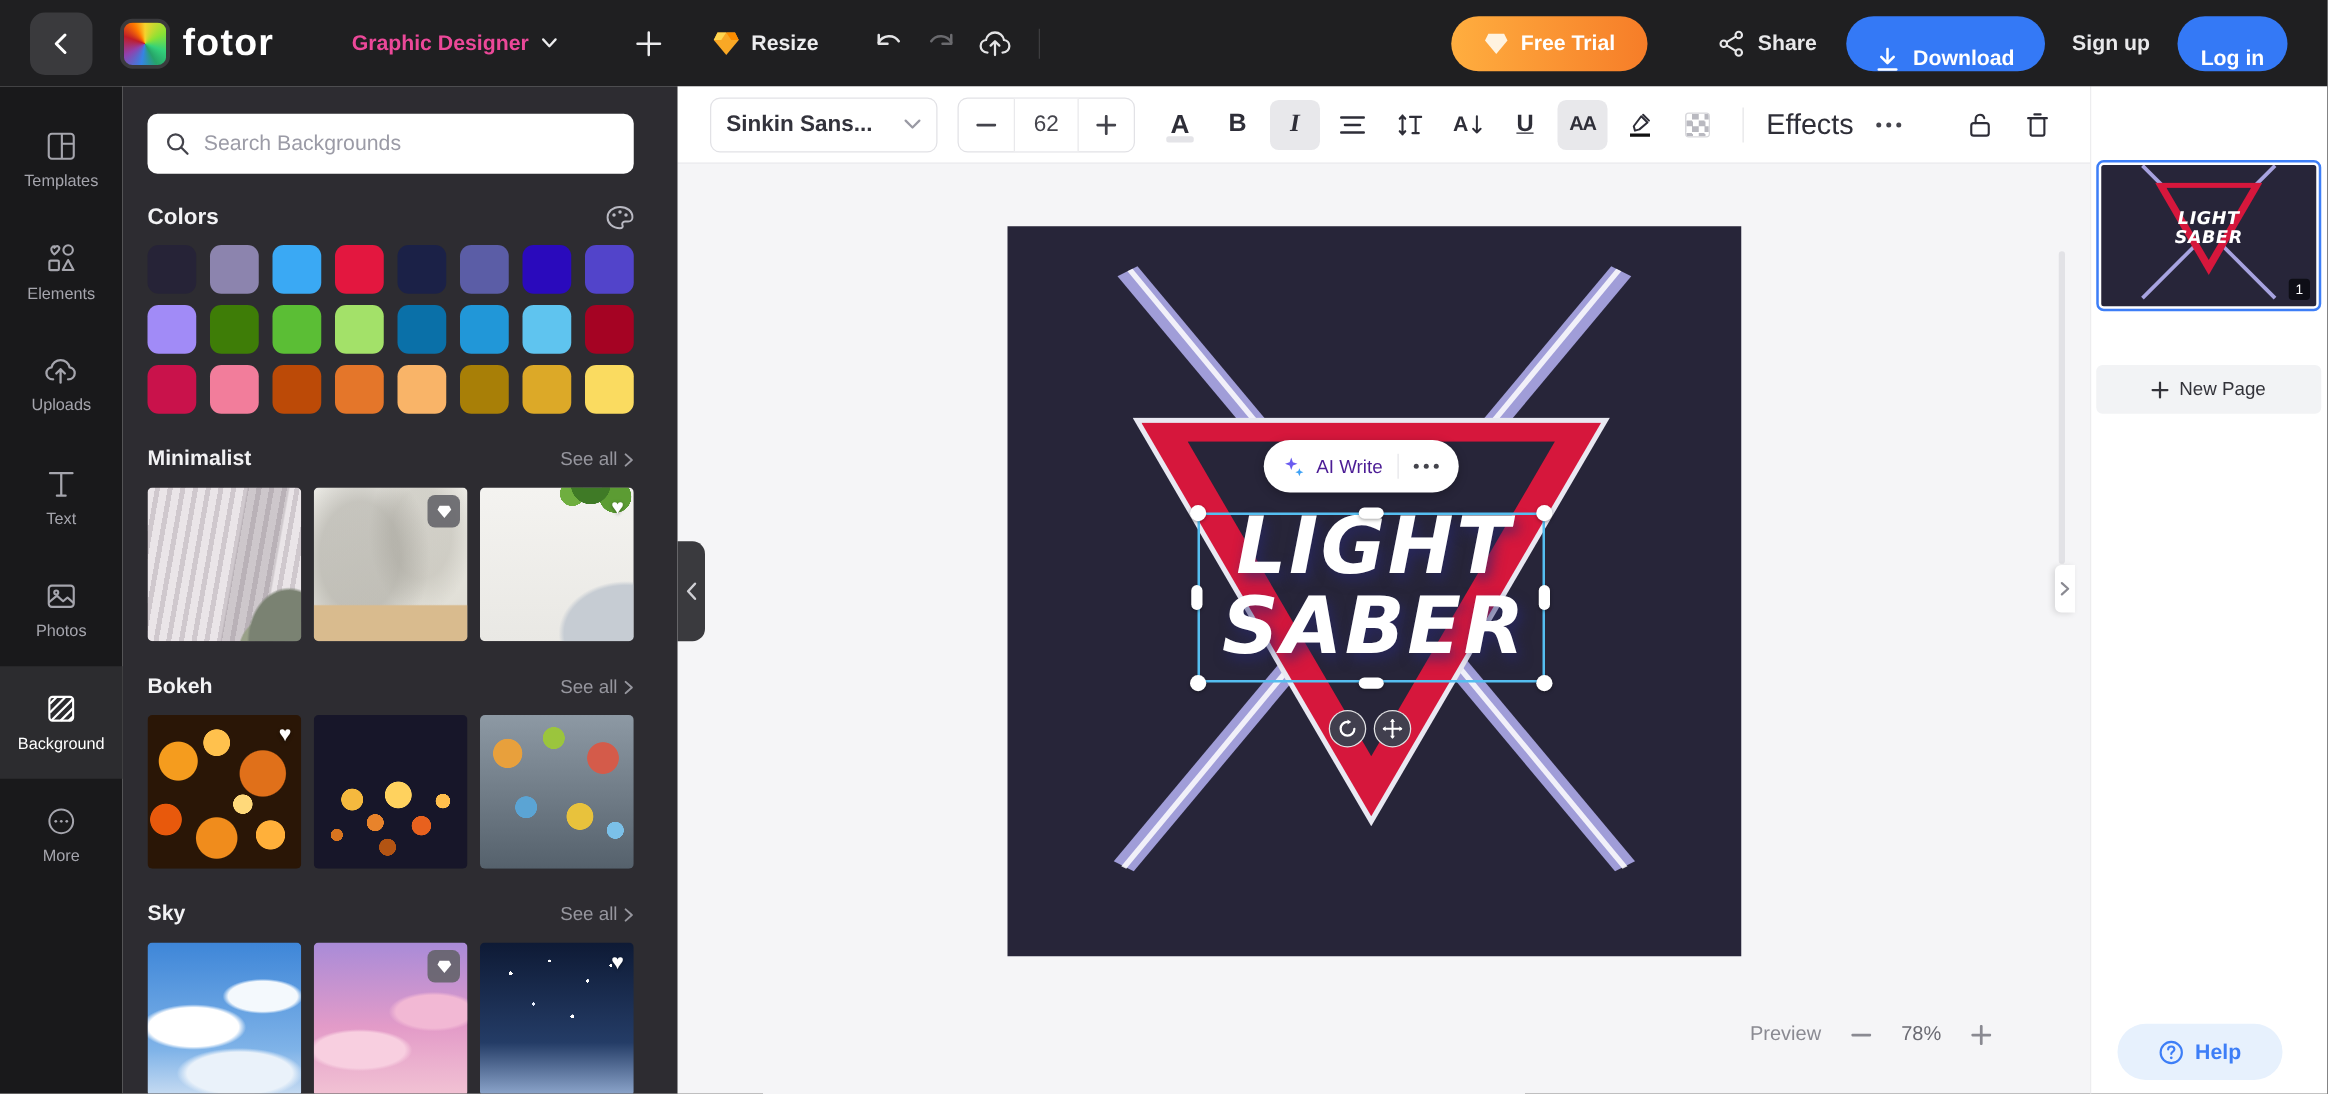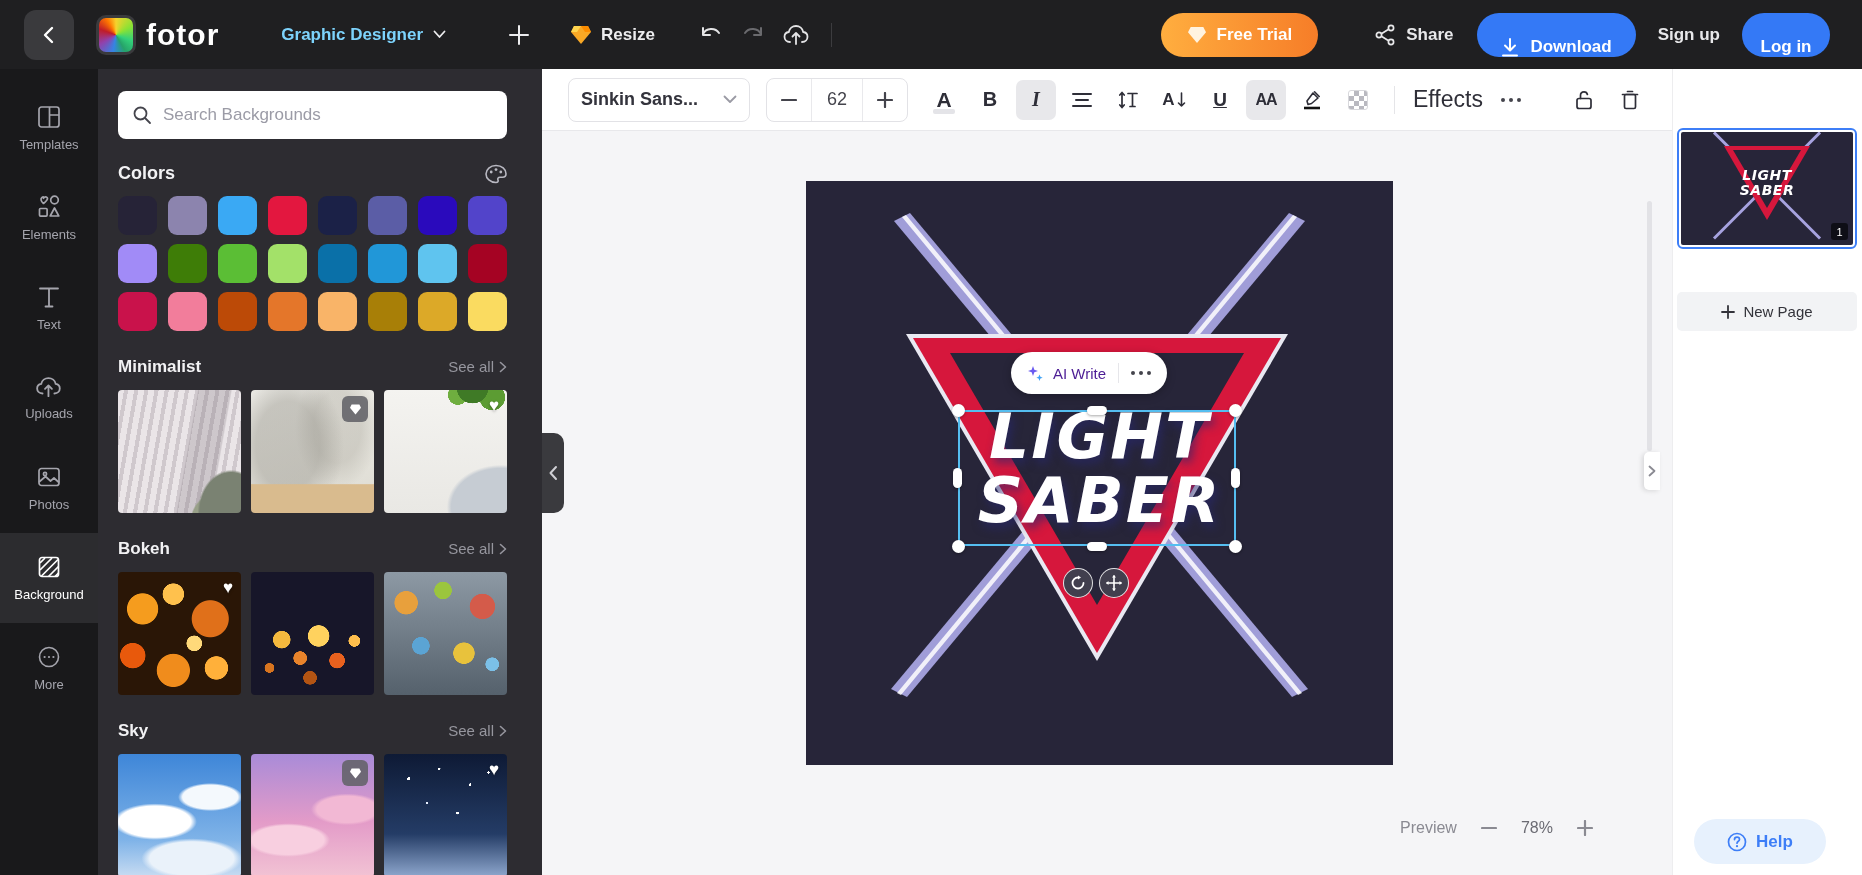--- a/index.html
+++ b/index.html
@@ -10,21 +10,21 @@
   
   .topbar { position:absolute; left:0; top:0; width:1862px; height:69px; background:#1F1F21;
             display:flex; align-items:center; z-index:40; }
   .tb-back { width:50px; height:50px; margin-left:24px; background:#3A3A3D; border-radius:12px;
              display:flex; align-items:center; justify-content:center; cursor:pointer; }
   .logo { display:flex; align-items:center; margin-left:22px; }
   .logo-mark { width:40px; height:40px; border-radius:10px; border:3px solid #3A3A3D;
                background:conic-gradient(#f6d32d,#8ae234 60deg,#33d17a 110deg,#26a269 150deg,#3584e4 190deg,#9141ac 240deg,#c01c28 290deg,#ff7800 330deg,#f6d32d);
   }
   .logo-text { color:#fff; font-size:30px; font-weight:bold; letter-spacing:1px; margin-left:10px; }
-  .doc-type { display:flex; align-items:center; gap:10px; margin-left:62px; color:#7dd3fc;
+  .doc-type { display:flex; align-items:center; gap:10px; margin-left:62px; color:#ec4899;
               font-size:17px; font-weight:600; cursor:pointer; }
   .tb-plus { margin-left:62px; cursor:pointer; display:flex; }
   .tb-resize { display:flex; align-items:center; gap:9px; margin-left:40px; color:#ECECEE;
                font-size:17px; font-weight:600; cursor:pointer; }
   .tb-icon-btn { margin-left:26px; cursor:pointer; display:flex; }
   .tb-divider { width:1px; height:24px; background:#3C3C3F; margin-left:22px; }
   .free-trial { margin-left:auto; height:44px; padding:0 26px; border-radius:22px;
                 background:linear-gradient(90deg,#FFAE3F,#F67D28); display:flex; align-items:center;
                 gap:10px; color:#fff; font-size:17px; font-weight:bold; cursor:pointer; }
   .tb-share { display:flex; align-items:center; gap:10px; margin-left:56px; color:#E8E8EA;
@@ -360,34 +360,34 @@
             <path d="M7.5 9.5 C4.8 7.5 4.3 4.6 6 3.4 C7.2 2.6 8.4 3 7.5 4.3 C8.6 3 9.8 2.6 10.9 3.4 C12.6 4.6 10.2 7.5 7.5 9.5 Z" stroke-linejoin="round"></path>
             <circle cx="18.5" cy="6" r="3.8"></circle>
             <rect x="3.5" y="14.5" width="7.6" height="7.6" rx="1"></rect>
             <path d="M18.5 14 L22.8 22 L14.2 22 Z" stroke-linejoin="round"></path>
           </svg>
       </span>
       <span class="lbl">Elements</span>
     </div>
     <div class="side-item">
       <span style="display:flex">
-        <svg width="26" height="26" viewBox="0 0 26 26" fill="none" stroke-width="1.8">
-            <path d="M4 4.5 H22 M13 4.5 V22.5 M9.5 22.5 H16.5" stroke-linecap="round"></path>
-          </svg>
-      </span>
-      <span class="lbl">Text</span>
-    </div>
-    <div class="side-item">
-      <span style="display:flex">
         <svg width="28" height="24" viewBox="0 0 26 22" fill="none" stroke-width="1.7">
             <path d="M7 17 C3.8 17, 2 14.8, 2 12.4 C2 10.2 3.6 8.4 5.8 8.1 C6.4 5 9.2 2.7 12.5 2.7 C15.8 2.7 18.6 5 19.2 8.1 C21.4 8.4 23 10.2 23 12.4 C23 14.8 21.2 17 18 17" stroke-linecap="round"></path>
             <path d="M12.5 19.5 L12.5 9.5 M9.3 12.7 L12.5 9.5 L15.7 12.7" stroke-linecap="round" stroke-linejoin="round"></path>
           </svg>
       </span>
       <span class="lbl">Uploads</span>
+    </div>
+    <div class="side-item">
+      <span style="display:flex">
+        <svg width="26" height="26" viewBox="0 0 26 26" fill="none" stroke-width="1.8">
+            <path d="M4 4.5 H22 M13 4.5 V22.5 M9.5 22.5 H16.5" stroke-linecap="round"></path>
+          </svg>
+      </span>
+      <span class="lbl">Text</span>
     </div>
     <div class="side-item">
       <span style="display:flex">
         <svg width="26" height="26" viewBox="0 0 26 26" fill="none" stroke-width="1.7">
             <rect x="3" y="4.5" width="20" height="17" rx="2.5"></rect>
             <circle cx="9" cy="10" r="1.6"></circle>
             <path d="M3 18 L9.5 12.5 L14.5 17 L18 14 L23 18.5" stroke-linejoin="round"></path>
           </svg>
       </span>
       <span class="lbl">Photos</span>

